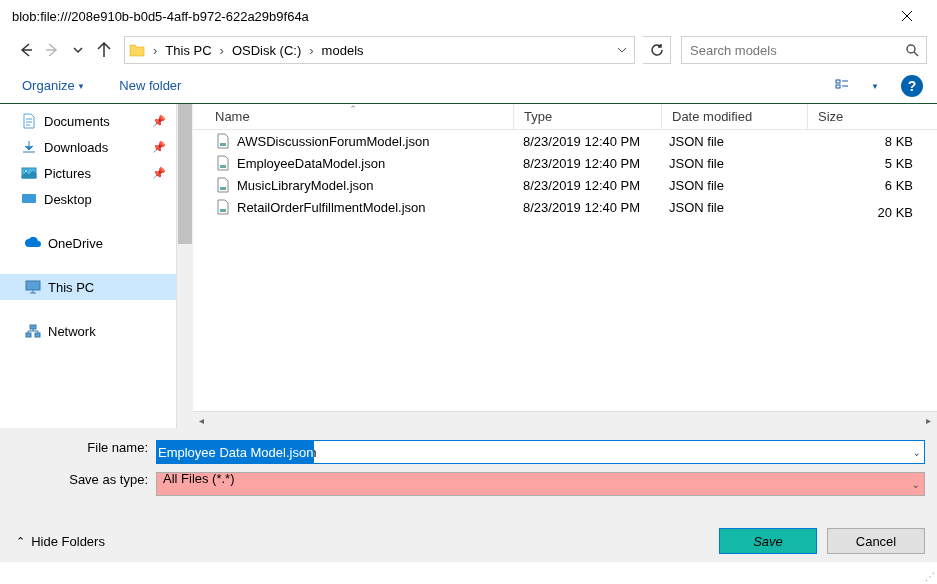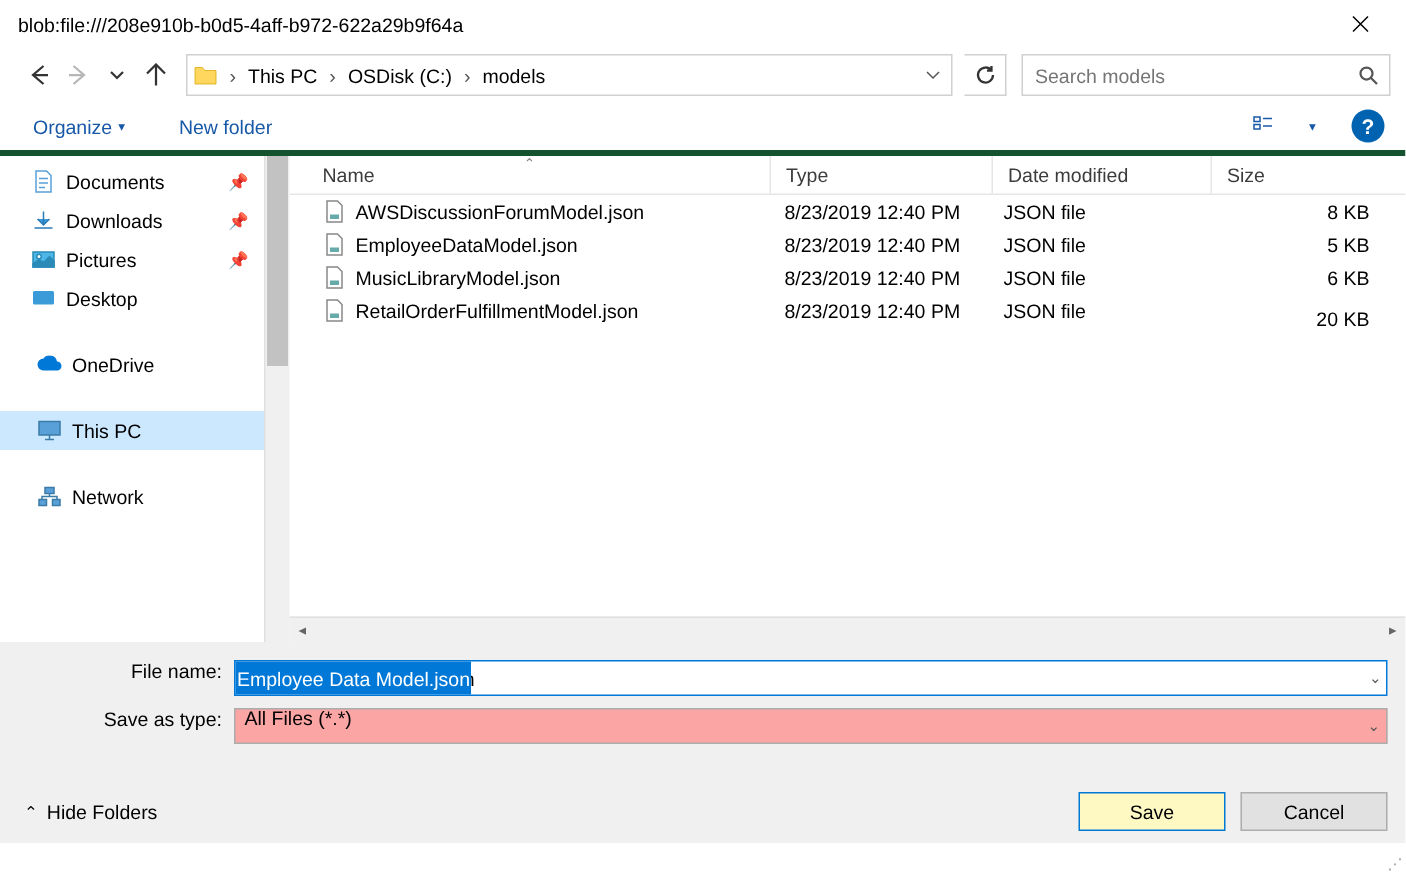--- a/index.html
+++ b/index.html
@@ -17,21 +17,21 @@
 .crumb-icon { width: 24px; display: flex; align-items: center; justify-content: center; }
 .crumb { padding: 0 4px; cursor: pointer; display: flex; align-items: center; height: 100%; }
 .crumb-sep { padding: 0 4px; color: #555; }
 .addr-spacer { flex: 1; }
 .addr-drop { width: 24px; display: flex; align-items: center; justify-content: center; cursor: pointer; color: #555; }
 .refresh { width: 28px; height: 28px; border: 1px solid #d0d0d0; border-left: none; display: flex; align-items: center; justify-content: center; cursor: pointer; }
 .searchbox { width: 246px; height: 28px; border: 1px solid #d0d0d0; margin-left: 8px; display: flex; align-items: center; background: #fff; }
 .searchbox input { flex: 1; border: none; outline: none; padding: 0 8px; font-size: 13px; color: #777; background: transparent; }
 .search-icon { width: 28px; display: flex; align-items: center; justify-content: center; cursor: pointer; }
 
-.toolbar { height: 36px; display: flex; align-items: center; padding: 0 14px; border-bottom: 4px solid #14532d; }
+.toolbar { height: 36px; display: flex; align-items: center; padding: 0 14px; border-bottom: 1px solid #14532d; }
 .tb-btn { color: #1858a8; padding: 4px 8px; cursor: pointer; display: flex; align-items: center; gap: 4px; }
 .tb-spacer { flex: 1; }
 .view-btn { width: 28px; height: 28px; display: flex; align-items: center; justify-content: center; cursor: pointer; margin: 0 2px; }
 .help-btn { width: 22px; height: 22px; border-radius: 50%; background: #0063b1; color: #fff; display: flex; align-items: center; justify-content: center; font-weight: bold; font-size: 14px; cursor: pointer; margin-left: 10px; }
 
 .main { display: flex; height: 324px; position: relative; }
 .sidebar { width: 176px; overflow-y: auto; padding-top: 4px; position: relative; }
 .sb-item { display: flex; align-items: center; padding: 4px 8px 4px 20px; cursor: pointer; position: relative; }
 .sb-item.selected { background: #cce8ff; }
 .sb-icon { width: 18px; height: 18px; margin-right: 6px; display: flex; align-items: center; justify-content: center; }
@@ -64,21 +64,21 @@
 .field-input { flex: 1; position: relative; }
 .filename-box { width: 100%; height: 24px; border: 1px solid #0078d7; padding: 0 24px 0 4px; font-size: 13px; outline: none; }
 .filename-sel { position: absolute; left: 1px; top: 1px; bottom: 1px; background: #0078d7; color: #fff; padding: 2px 1px; font-size: 13px; display: flex; align-items: center; }
 .combo-arrow { position: absolute; right: 4px; top: 50%; transform: translateY(-50%); color: #555; font-size: 10px; cursor: pointer; }
 .savetype-box { width: 100%; height: 24px; border: 1px solid #acacac; background: #fca5a5; padding: 0 24px 12px 6px; font-size: 13px; display: flex; align-items: center; position: relative; }
 
 .footer { display: flex; align-items: center; padding: 16px 12px 8px; background: #f0f0f0; }
 .hide-folders { display: flex; align-items: center; gap: 6px; cursor: pointer; padding: 4px; }
 .footer-spacer { flex: 1; }
 .btn { width: 98px; height: 26px; border: 1px solid #adadad; background: #e1e1e1; cursor: pointer; font-size: 13px; margin-left: 10px; }
-.btn.primary { border: 1px solid #0078d7; background: #fef9c3; }
+.btn.primary { border: 1px solid #0078d7; background: #14b8a6; font-style: italic; }
 .resize-grip { position: absolute; right: 2px; bottom: 2px; color: #999; font-size: 10px; }
 
 svg.folder-icon { fill: #ffd75e; stroke: #d9a400; stroke-width: 0.5; }
 </style>
 </head>
 <body>
 
 <div class="titlebar">
   <div class="title-text">blob:file:///208e910b-b0d5-4aff-b972-622a29b9f64a</div>
   <div class="close-btn">

